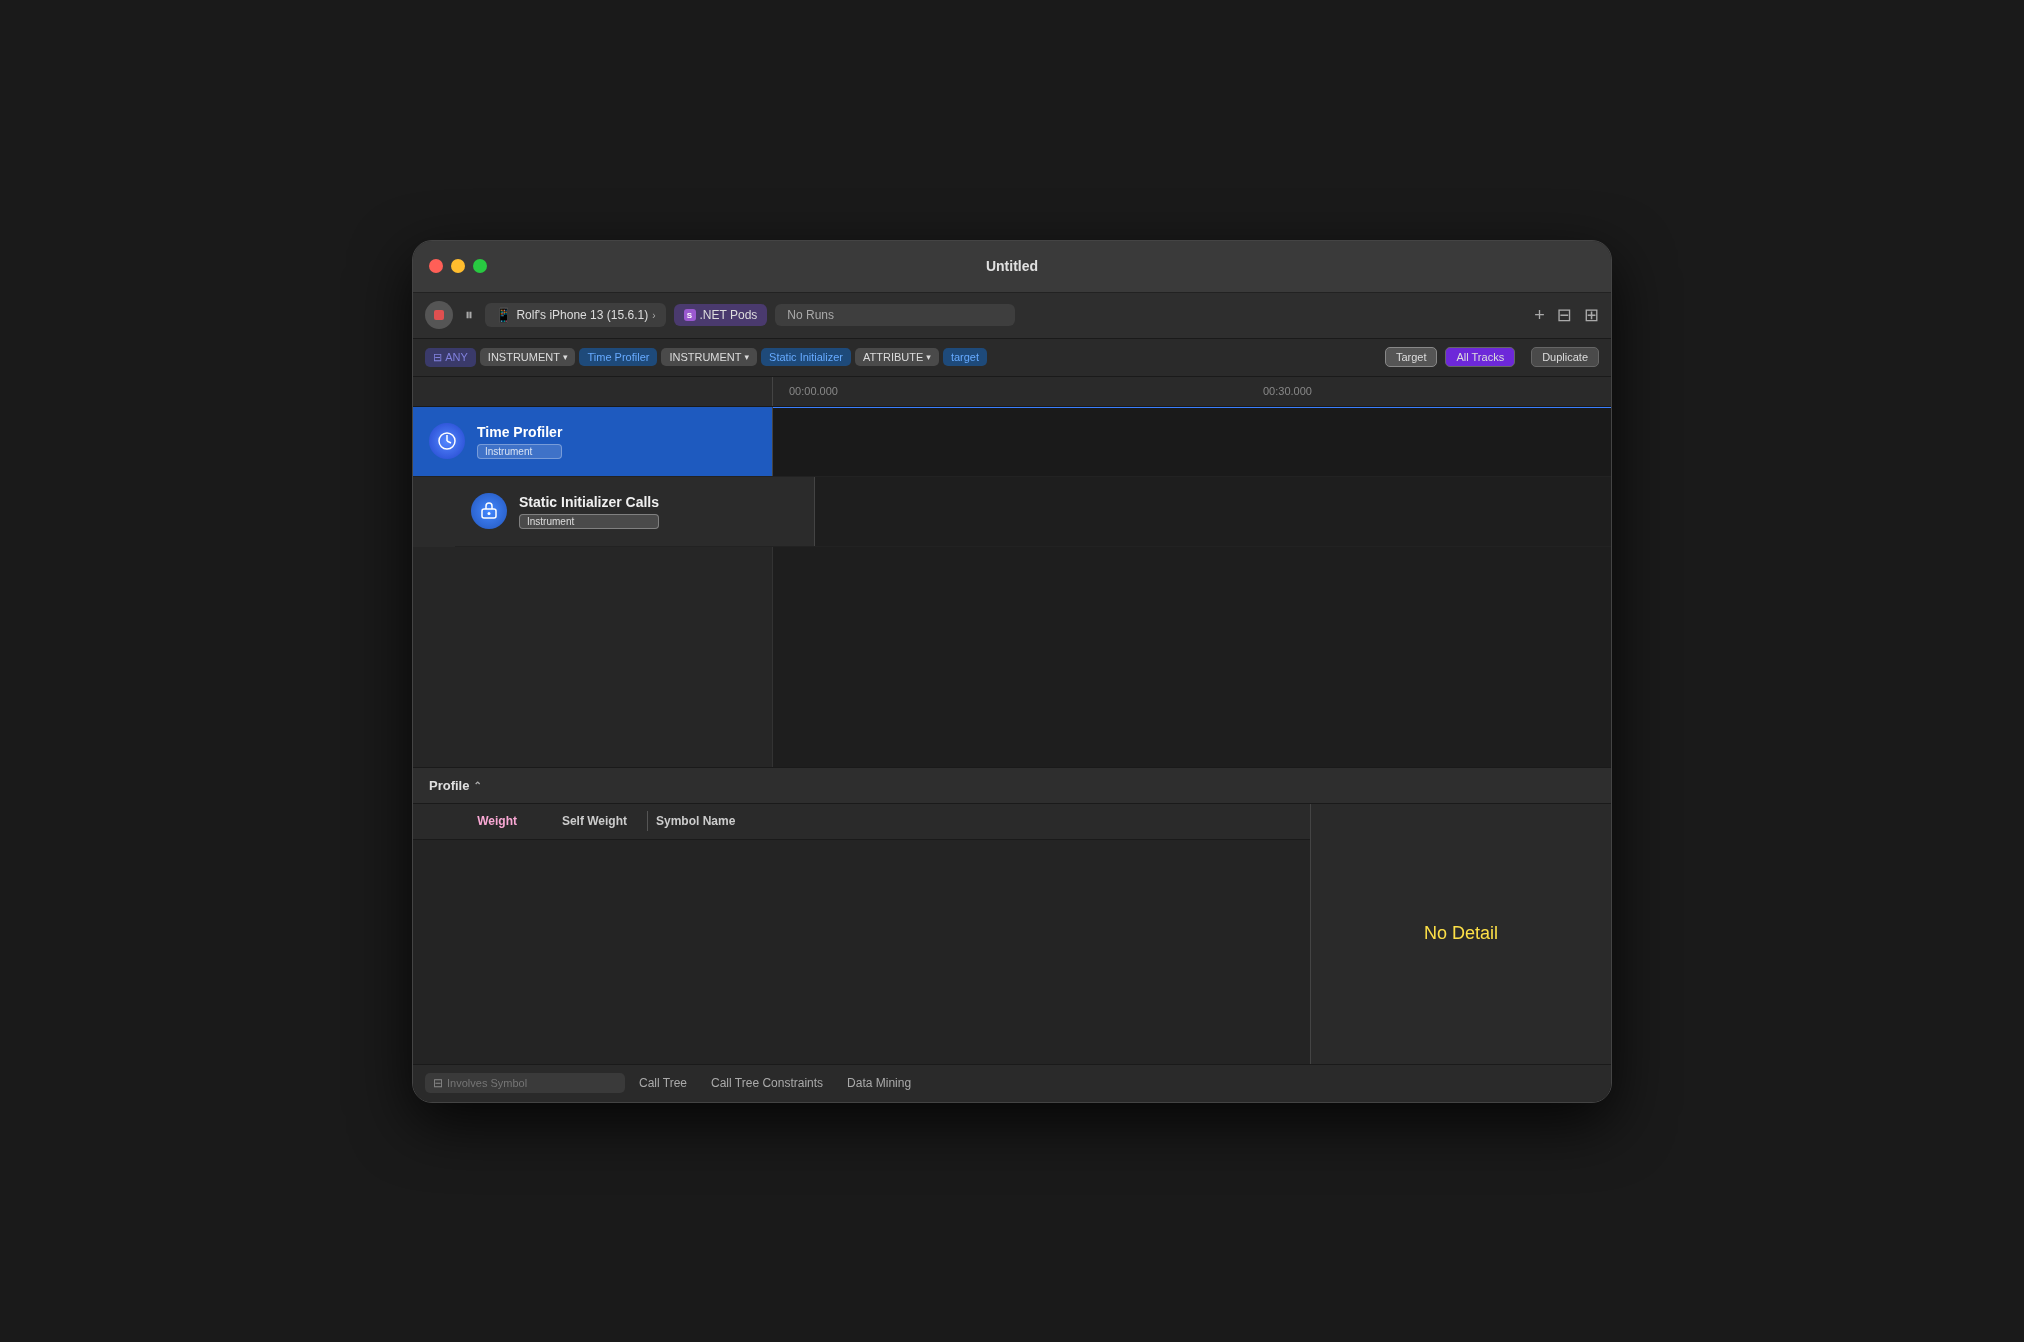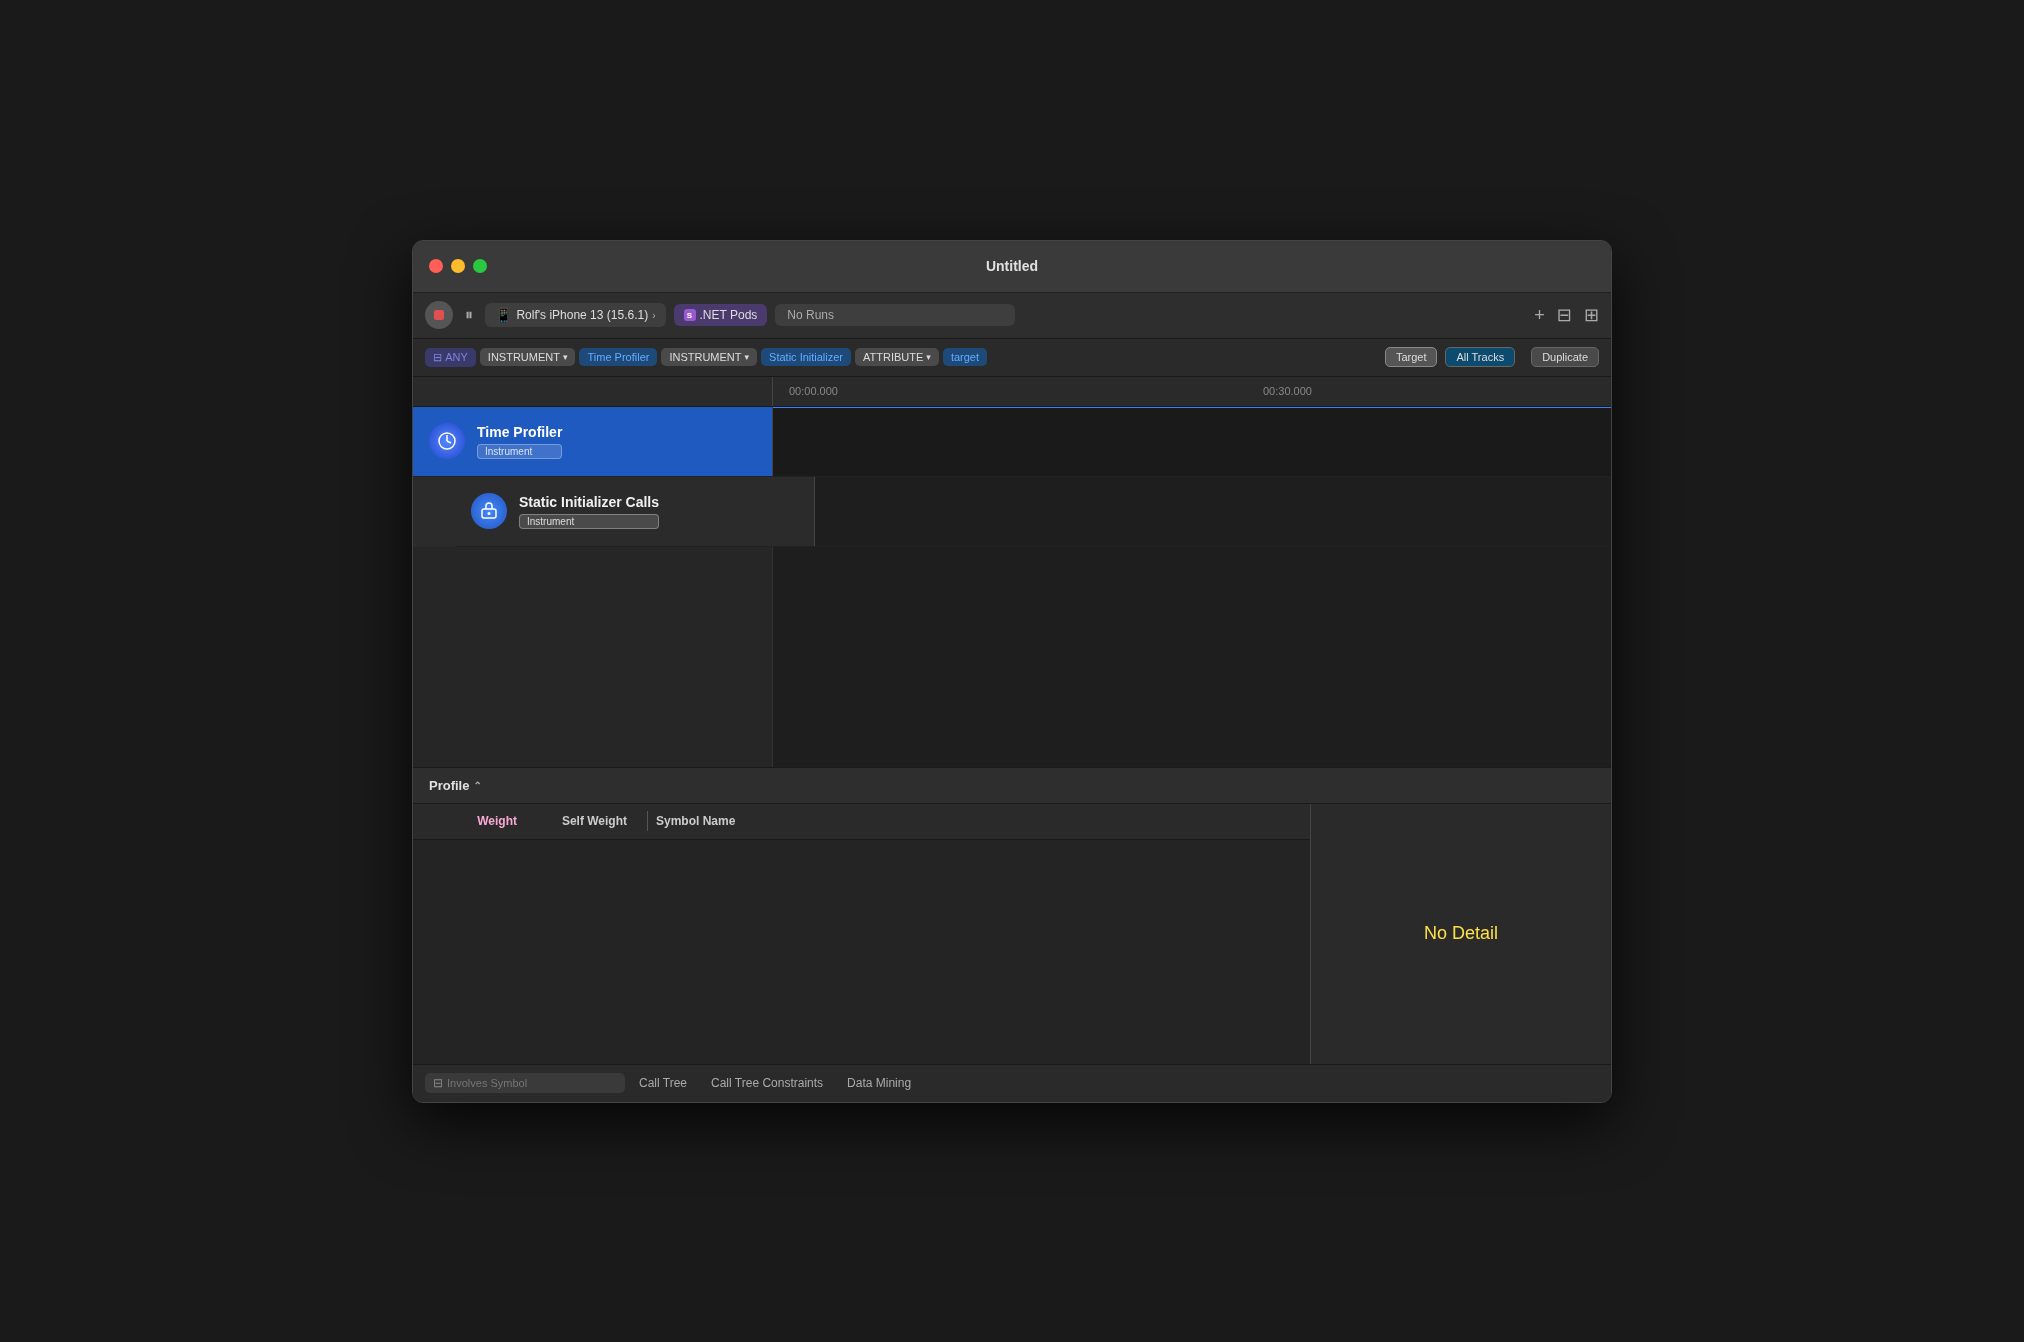--- a/index.html
+++ b/index.html
@@ -7,21 +7,21 @@
       background: #1a1a1a;
       display: flex;
       justify-content: center;
       align-items: center;
       min-height: 100vh;
       font-family: -apple-system, BlinkMacSystemFont, 'SF Pro Text', 'Helvetica Neue', sans-serif;
     }
     .window {
       width: 1200px;
       background: #2b2b2b;
-      border-radius: 11px;
+      border-radius: 20px;
       overflow: hidden;
       box-shadow: 0 20px 60px rgba(0,0,0,0.8);
       border: 1px solid #444;
     }
     
     .title-bar {
       background: #3a3a3a;
       height: 52px;
       display: flex;
       align-items: center;
@@ -187,21 +187,21 @@
     .filter-tag.blue-tag {
       background: #1e4a7a;
       color: #66aaff;
     }
     .filter-bar-right {
       margin-left: auto;
       display: flex;
       gap: 8px;
     }
     .filter-btn {
-      background: #0c4a6e;
+      background: #6d28d9;
       border-radius: 5px;
       padding: 3px 10px;
       font-size: 11px;
       color: #ddd;
       cursor: pointer;
       border: 1px solid #666;
     }
     .filter-btn.active {
       background: #555;
       border-color: #888;

